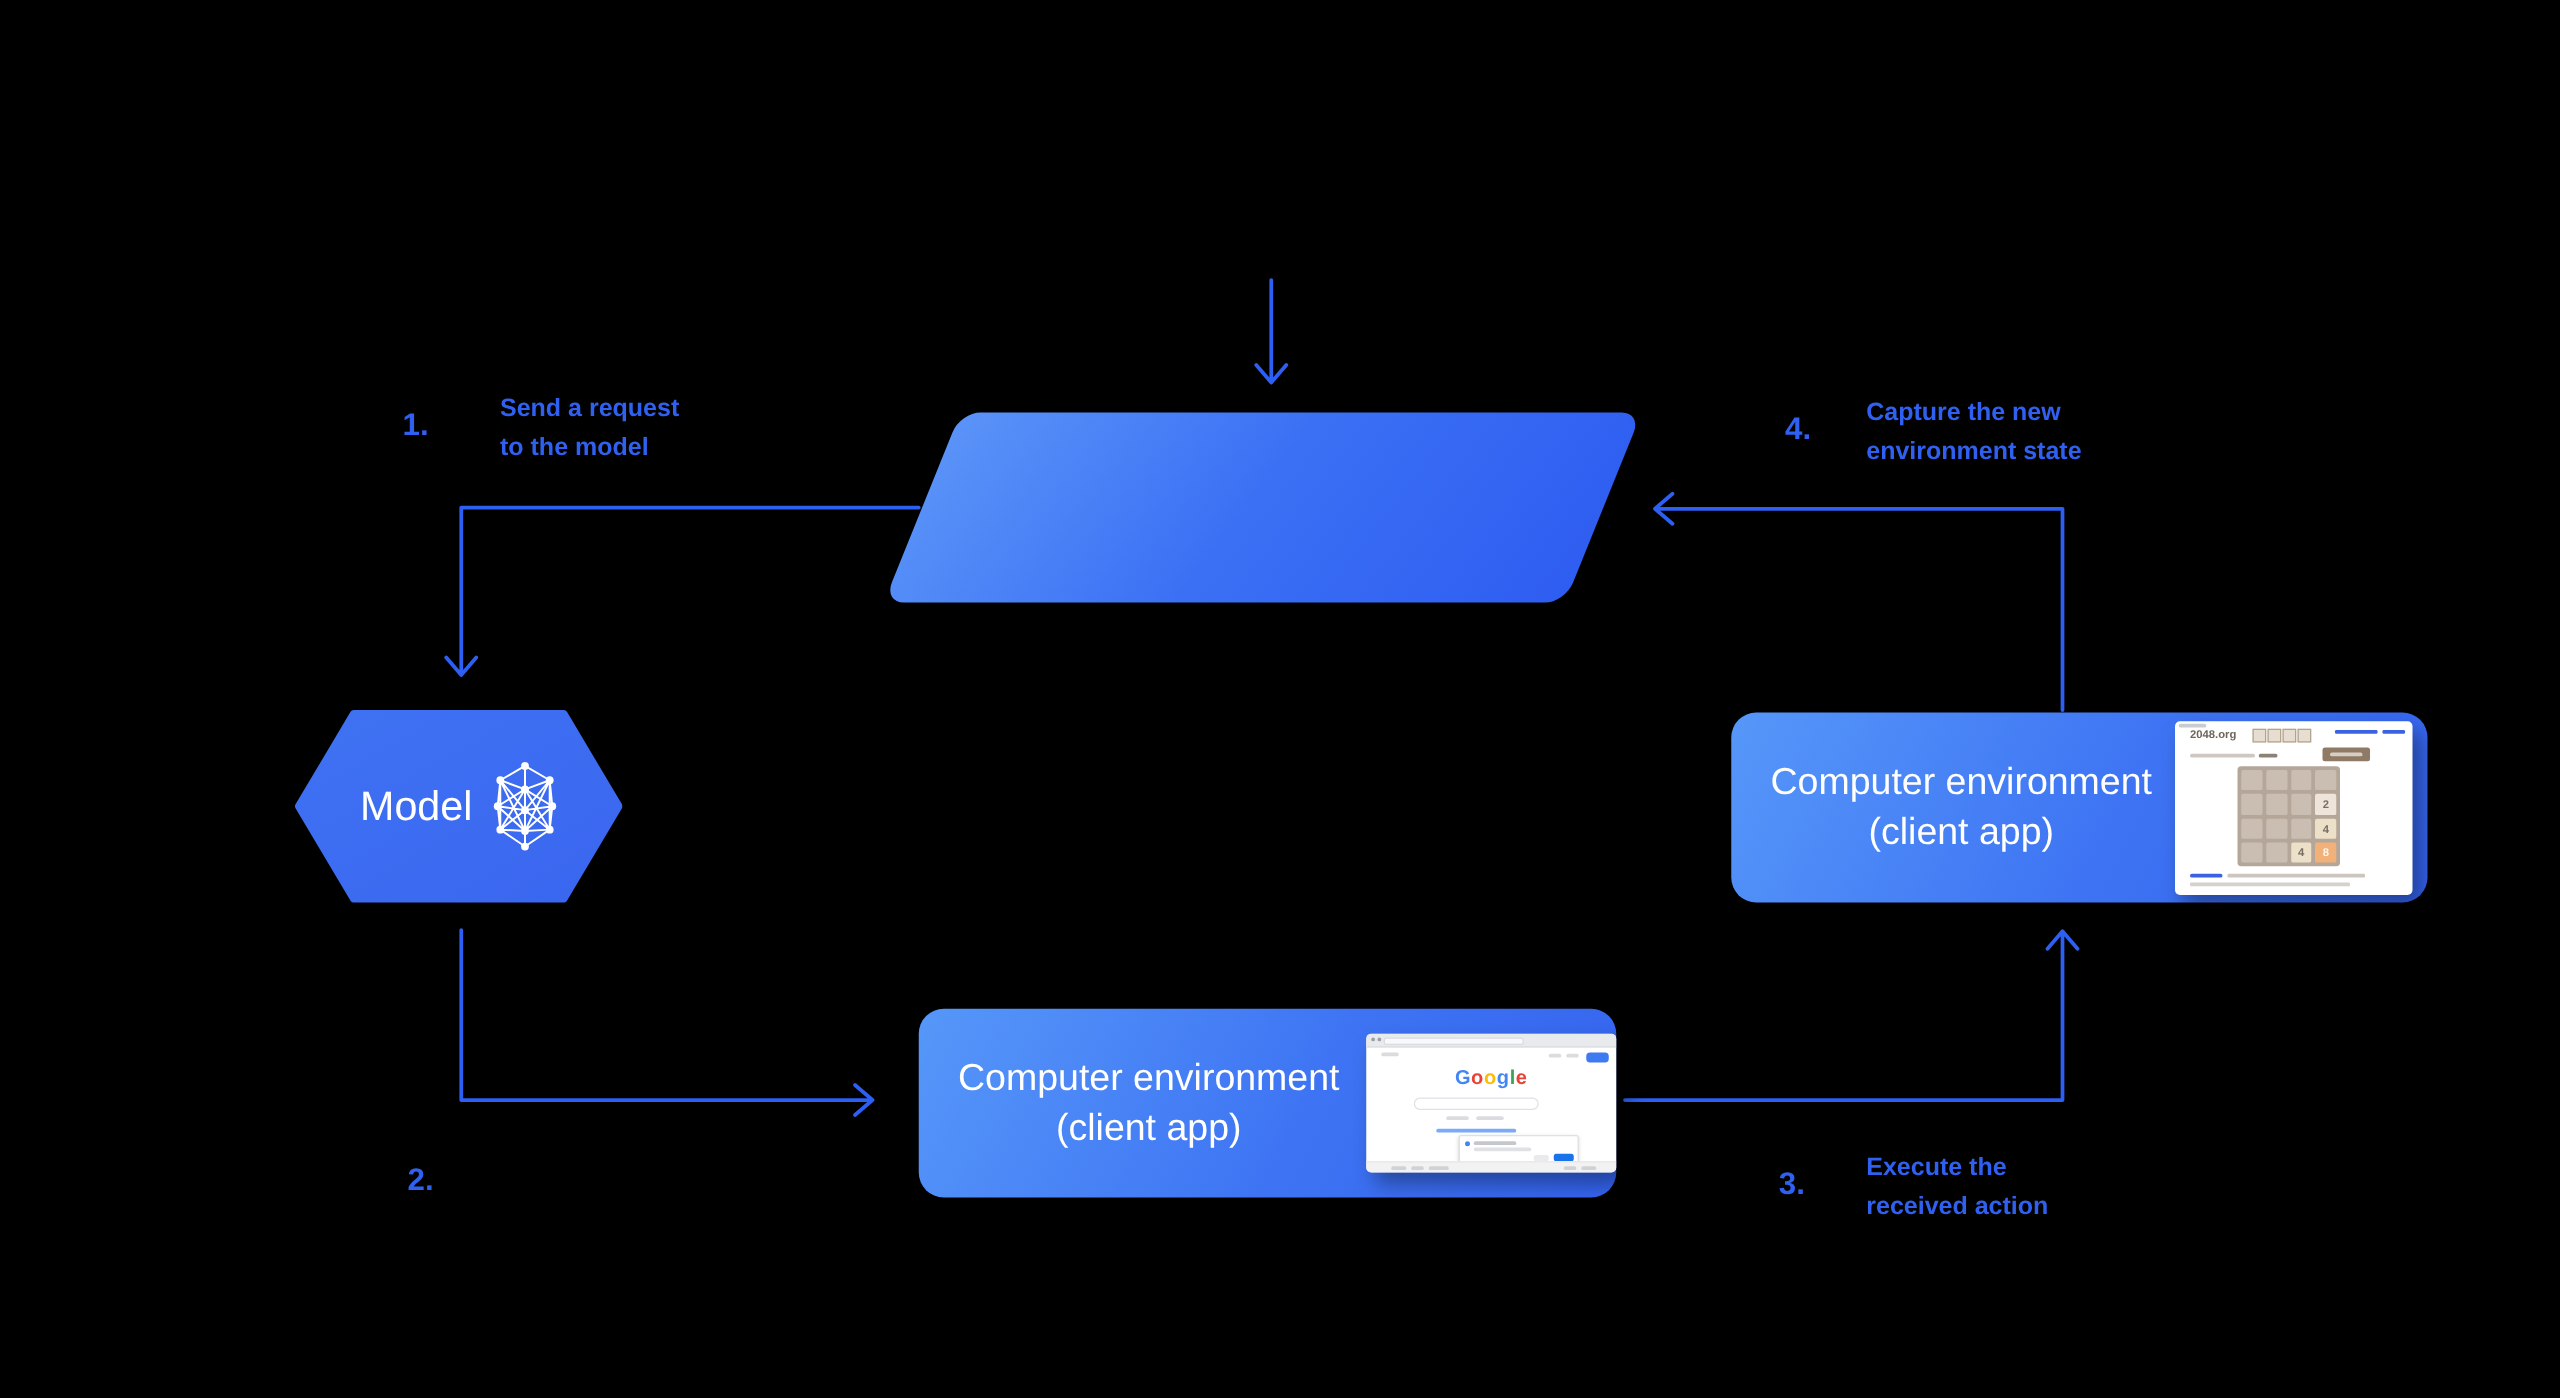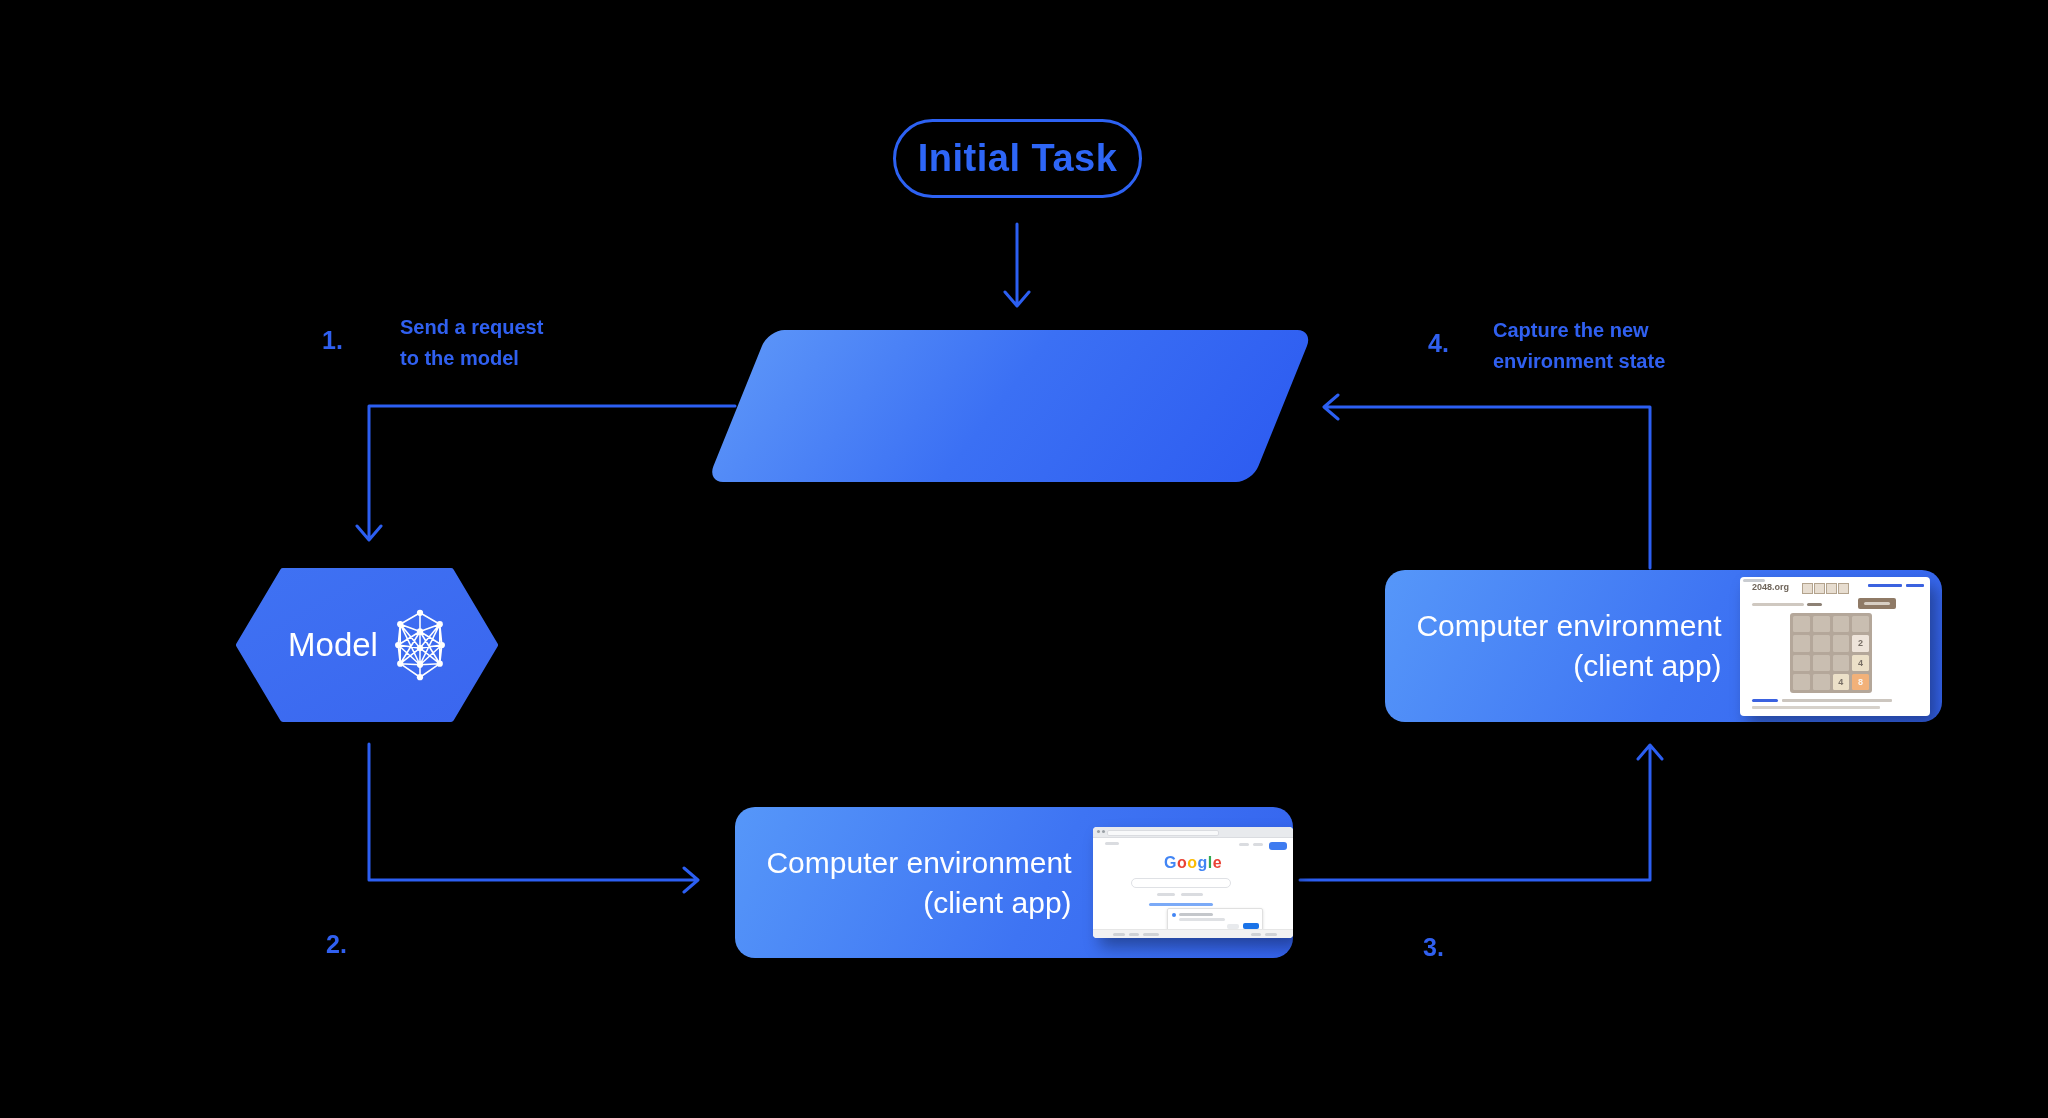--- a/index.html
+++ b/index.html
@@ -39,21 +39,21 @@
 
   
   .env-box{
     position:absolute;border-radius:20px;
     background:linear-gradient(118deg,#5697f9 0%,#3e74f3 55%,#3463ee 100%);
   }
   .env-bottom{left:735px;top:807px;width:558px;height:151px;}
   .env-top{left:1385px;top:570px;width:557px;height:152px;}
   .env-label{
     position:absolute;top:0;left:0;height:100%;width:368px;
-    display:flex;align-items:center;justify-content:center;text-align:right;
+    display:flex;align-items:center;justify-content:center;text-align:center;
     color:#fff;font-size:30px;line-height:40px;font-weight:500;white-space:pre-line;
   }
 
   
   .step-num{position:absolute;color:#3060f0;font-size:25px;font-weight:600;}
   .step-text{position:absolute;color:#3060f0;font-size:20px;line-height:31px;font-weight:600;white-space:pre-line;}
 
   
   .mini{position:absolute;background:#fff;border-radius:4px;overflow:hidden;
         filter:blur(0.6px);box-shadow:7px 9px 16px rgba(0,0,0,.35);}
@@ -100,23 +100,20 @@
 <div class="canvas">
 
   <svg class="arrows" width="2048" height="1118" viewBox="0 0 2048 1118" fill="none" stroke="#2c5ff2" stroke-width="3" stroke-linecap="round" stroke-linejoin="round">
     <path d="M1017 224 L1017 303 M1005 292 L1017 306 L1029 292"></path>
     <path d="M735 406 L369 406 L369 538 M357 526 L369 540 L381 526"></path>
     <path d="M369 744 L369 880 L696 880 M684 868 L698 880 L684 892"></path>
     <path d="M1300 880 L1650 880 L1650 747 M1638 759 L1650 745 L1662 759"></path>
     <path d="M1650 568 L1650 407 L1326 407 M1338 395 L1324 407 L1338 419"></path>
   </svg>
 
-  <div class="pill">
-    <span>Initial Task</span>
-  </div>
 
   <div class="para-shape"></div>
 
   <svg class="hex-wrap" viewBox="0 0 262 158">
     <defs>
       <linearGradient id="hexg" x1="0" y1="0" x2="1" y2="1">
         <stop offset="0" stop-color="#3f72f3"></stop>
           <stop offset="1" stop-color="#3a66ef"></stop>
       </linearGradient>
     </defs>
@@ -229,18 +226,20 @@
     </div>
   </div>
 
   <div class="step-num" style="left:322px;top:326px">1.</div>
   <div class="step-text" style="left:400px;top:312px">Send a request
 to the model</div>
 
   <div class="step-num" style="left:326px;top:930px">2.</div>
 
   <div class="step-num" style="left:1423px;top:933px">3.</div>
+  <div class="step-text" style="left:1493px;top:919px">Execute the
+received action</div>
 
   <div class="step-num" style="left:1428px;top:329px">4.</div>
   <div class="step-text" style="left:1493px;top:315px">Capture the new
 environment state</div>
 
 </div>
 
 </body></html>

